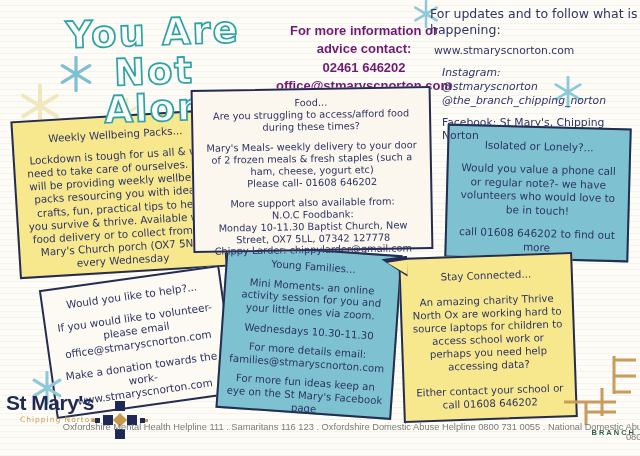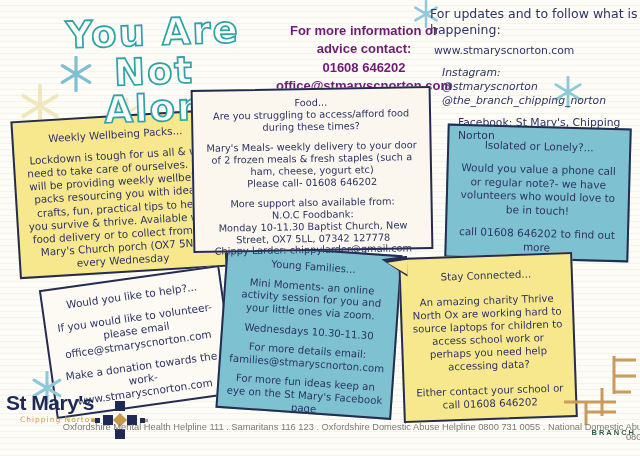--- a/index.html
+++ b/index.html
@@ -27,21 +27,21 @@
   .contact{
     position:absolute;left:256px;top:22px;width:216px;z-index:2;
     text-align:center;font-family:"Liberation Sans",sans-serif;
     font-weight:700;font-size:13px;line-height:1.42;color:#701a75;
   }
   
   .updates{position:absolute;left:430px;top:6px;width:208px;z-index:2;line-height:1.25;}
   .updates .hd{font-size:12.5px;}
   .updates .site{margin:7px 0 0 4px;font-size:10.8px;}
   .updates .insta{margin:8px 0 0 12px;font-size:10.8px;line-height:1.3;font-style:italic;}
-  .updates .fb{margin:8px 0 0 28px;font-size:10.8px;}
+  .updates .fb{margin:8px 0 0 12px;font-size:10.8px;}
   
   .card{
     position:absolute;border:2px solid #252c52;text-align:center;
     color:#2d3463;box-sizing:border-box;
   }
   .card .ttl{margin-bottom:8px;}
   .yellow{background:#F7E88E;}
   .blue{background:#7EC2D1;}
   .white{background:#FBF7EE;}
   #card-wellbeing{left:15px;top:115px;width:208px;height:158px;z-index:1;
@@ -126,21 +126,21 @@
     </span>
 
   <div class="title">
     <div class="t1">You Are Not</div>
     <div class="t2">Alone</div>
   </div>
 
   <div class="contact">
     <div>For more information or</div>
     <div>advice contact:</div>
-    <div>01608 646202</div>
+    <div>02461 646202</div>
     <div>office@stmaryscnorton.com</div>
   </div>
 
   <div class="updates">
     <div class="hd">For updates and to follow what is happening:</div>
     <div class="site">www.stmaryscnorton.com</div>
     <div class="insta">
       <div>Instagram:</div>
       <div>@stmaryscnorton</div>
       <div>@the_branch_chipping_norton</div>

